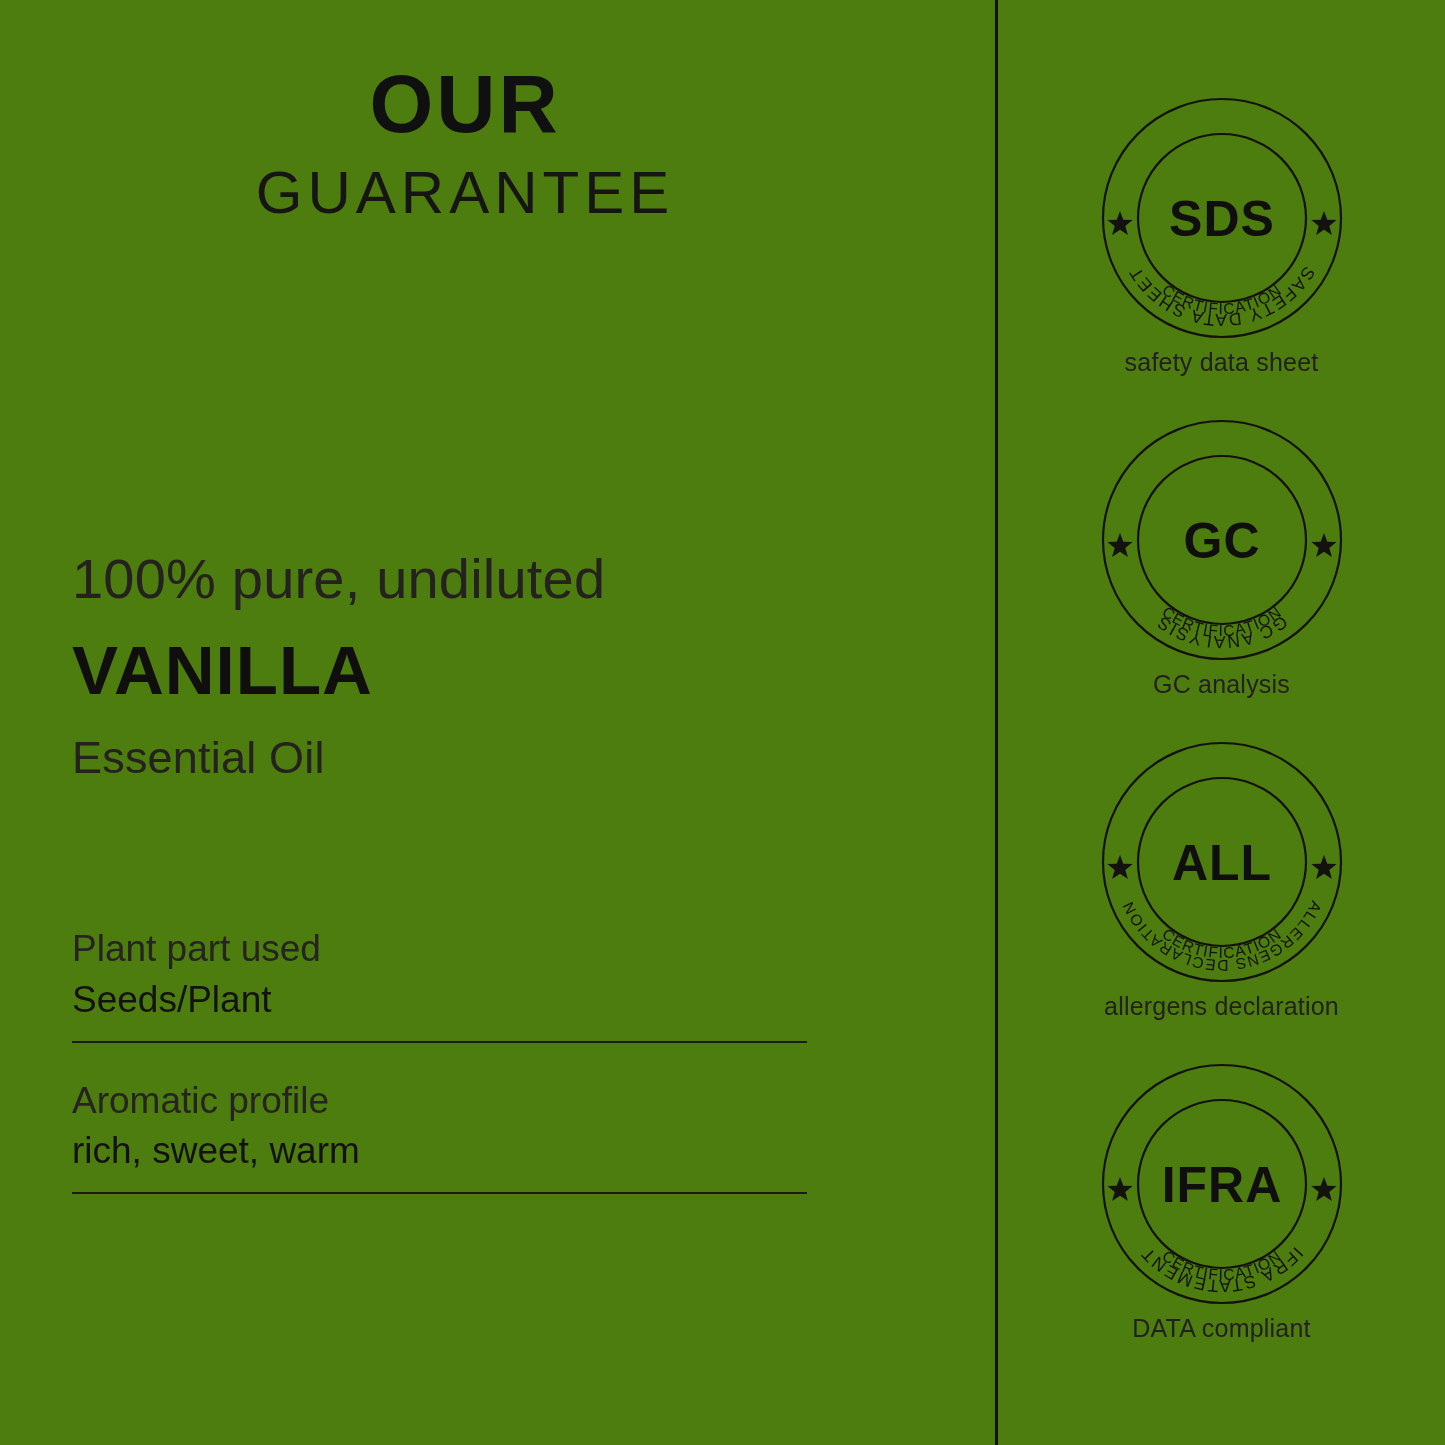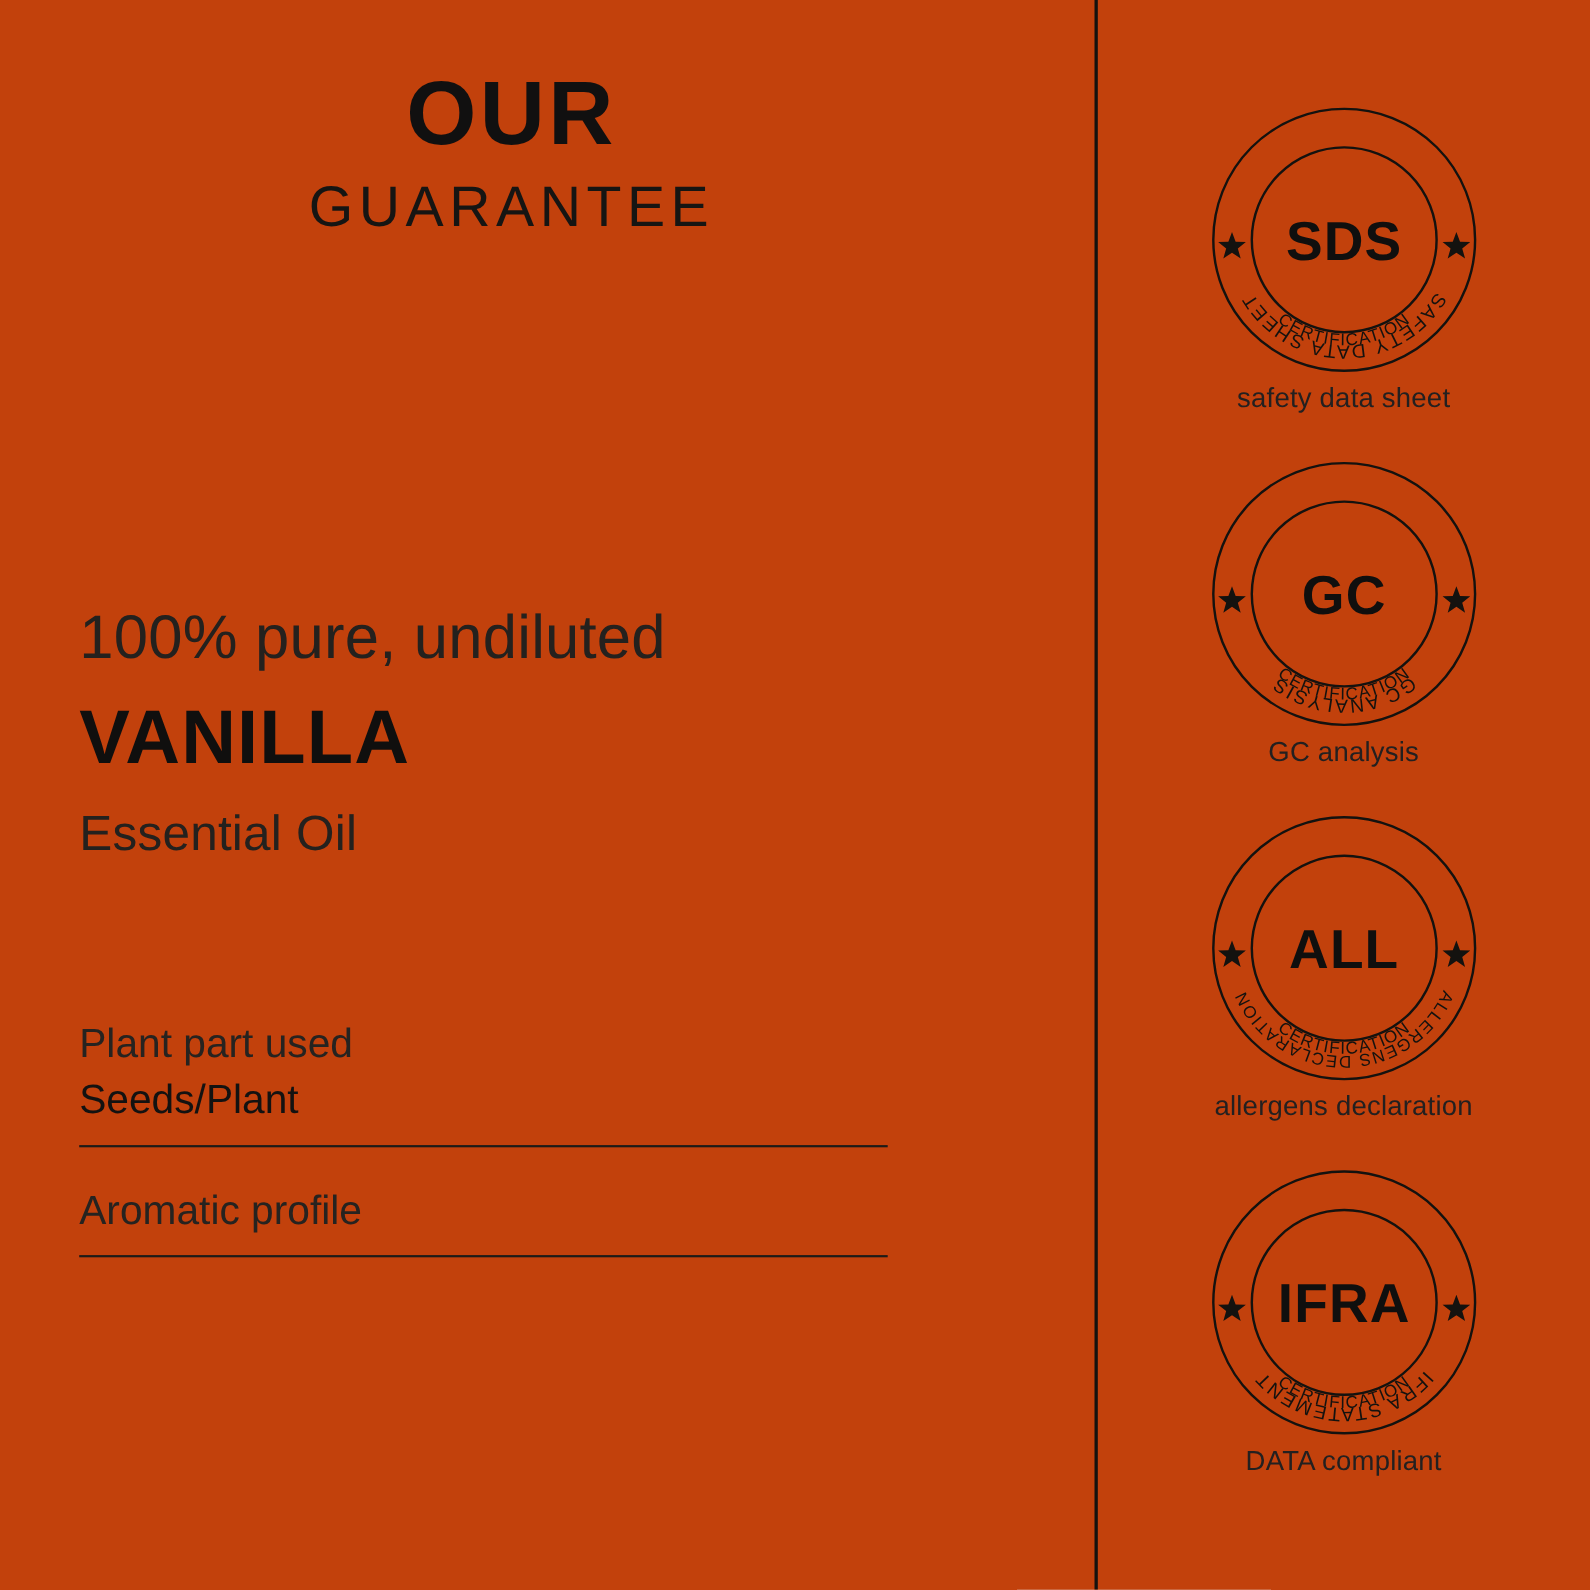--- a/index.html
+++ b/index.html
@@ -11,21 +11,21 @@
     height: 1445px;
     background: #e7e1d7;
     font-family: "Liberation Sans", sans-serif;
     color: #1b1b1b;
     overflow: hidden;
   }
   .page {
     position: relative;
     width: 1445px;
     height: 1445px;
-    background: #c2410c;
+    background: #4d7c0f;
   }
 
   
   .divider {
     position: absolute;
     left: 995px;
     top: 0;
     width: 3px;
     height: 1445px;
     background: #14120f;
@@ -49,21 +49,21 @@
   }
   .heading-main {
     font-size: 82px;
     font-weight: 700;
     letter-spacing: 3px;
     line-height: 1.02;
     color: #111010;
     margin: 0;
   }
   .heading-sub {
-    font-size: 52px;
+    font-size: 60px;
     font-weight: 400;
     letter-spacing: 5px;
     line-height: 1.1;
     color: #161513;
     margin: 14px 0 0 0;
   }
 
   .product-block {
     position: absolute;
     left: 72px;
@@ -224,20 +224,21 @@
     </div>
 
     <div class="attributes">
       <div class="attr-row">
         <div class="attr-label">Plant part used</div>
         <div class="attr-value">Seeds/Plant</div>
         <div class="attr-rule"></div>
       </div>
       <div class="attr-row">
         <div class="attr-label">Aromatic profile</div>
+        <div class="attr-value">rich, sweet, warm</div>
         <div class="attr-rule"></div>
       </div>
     </div>
 
   </div>
 
   <div class="divider"></div>
 
   <div class="right-panel">
     <div class="badge-list">

